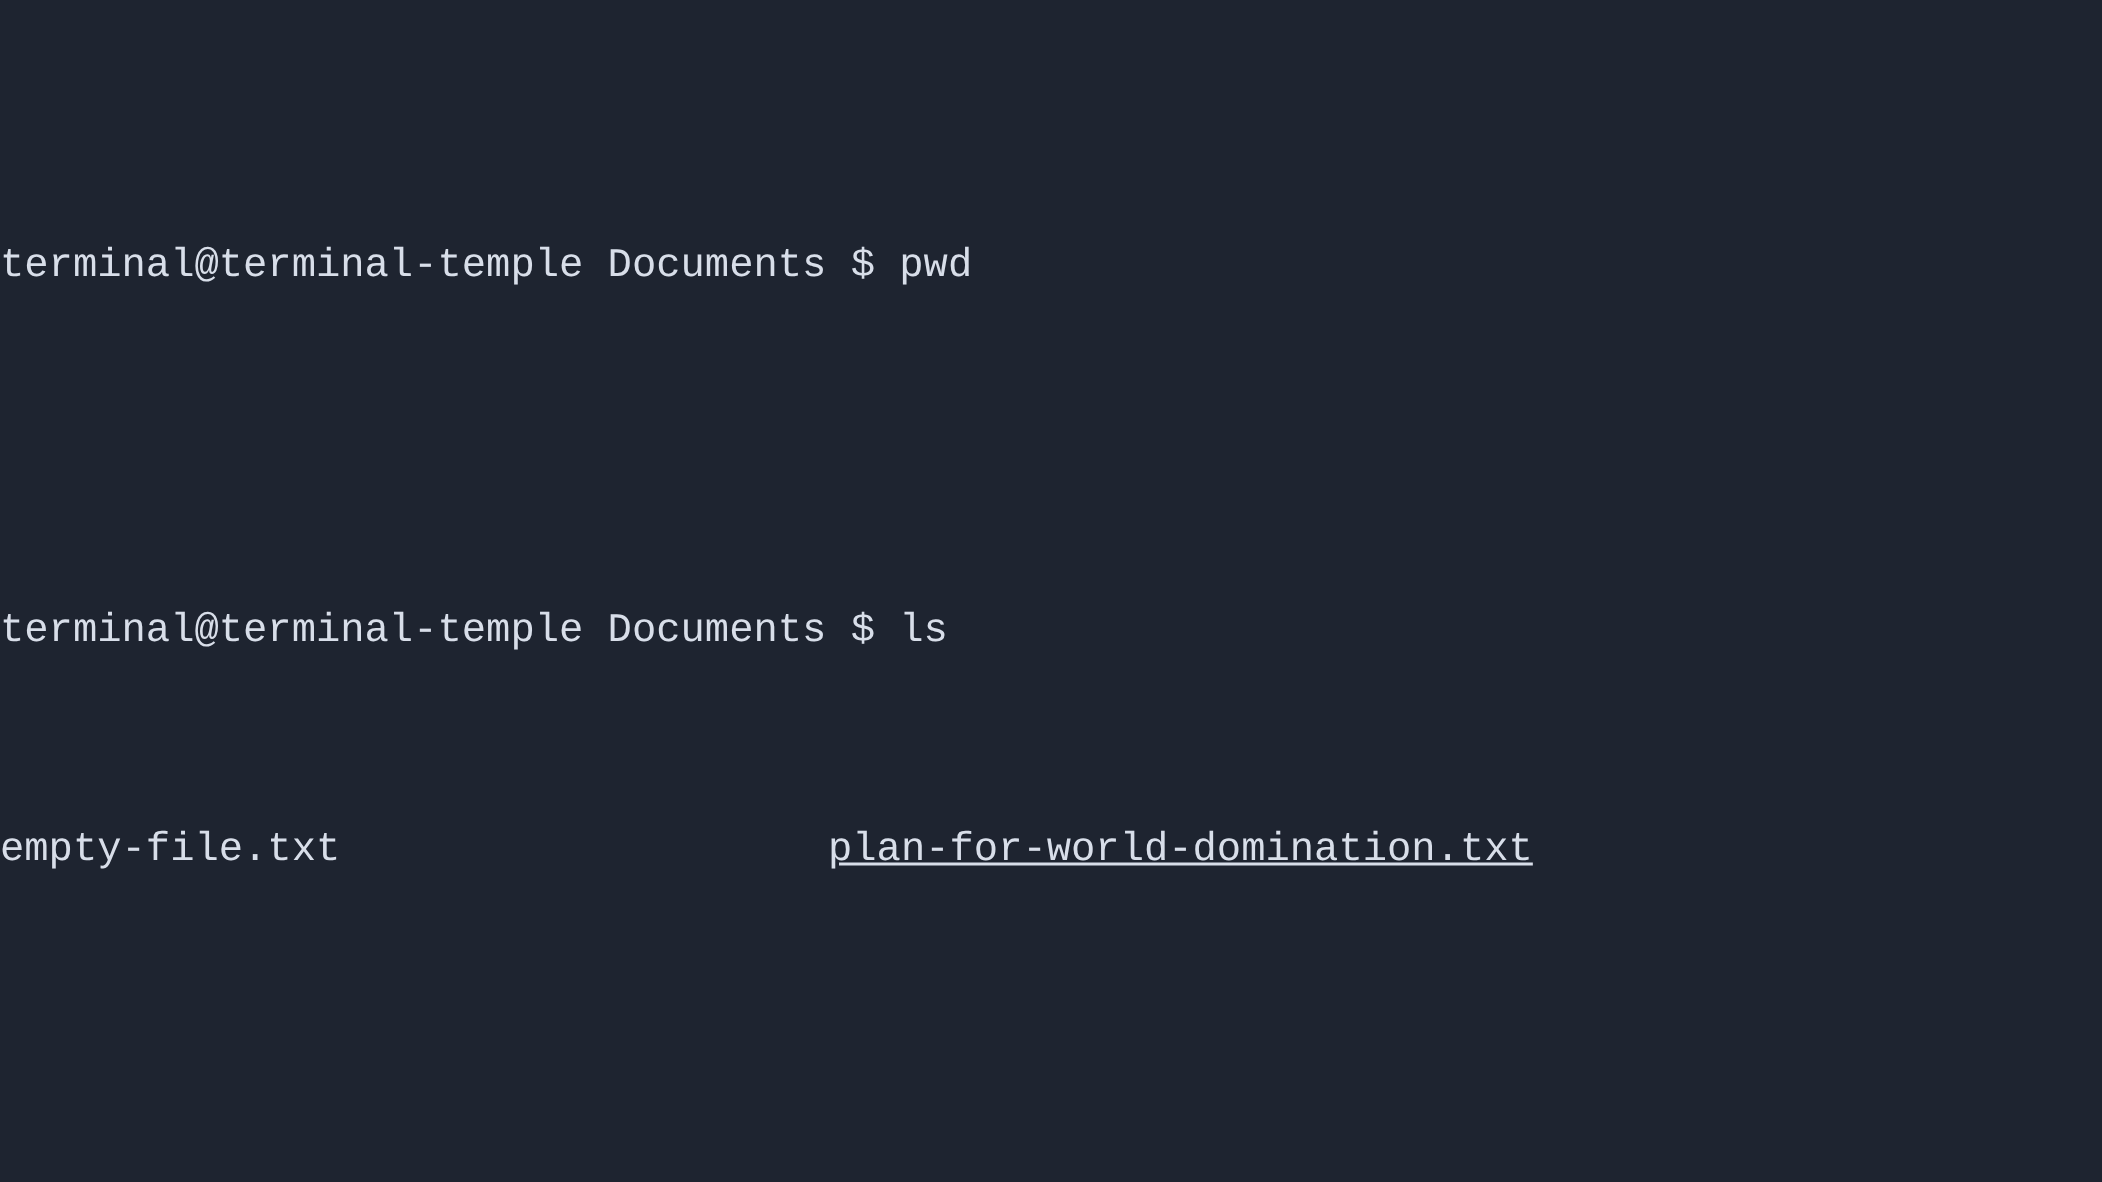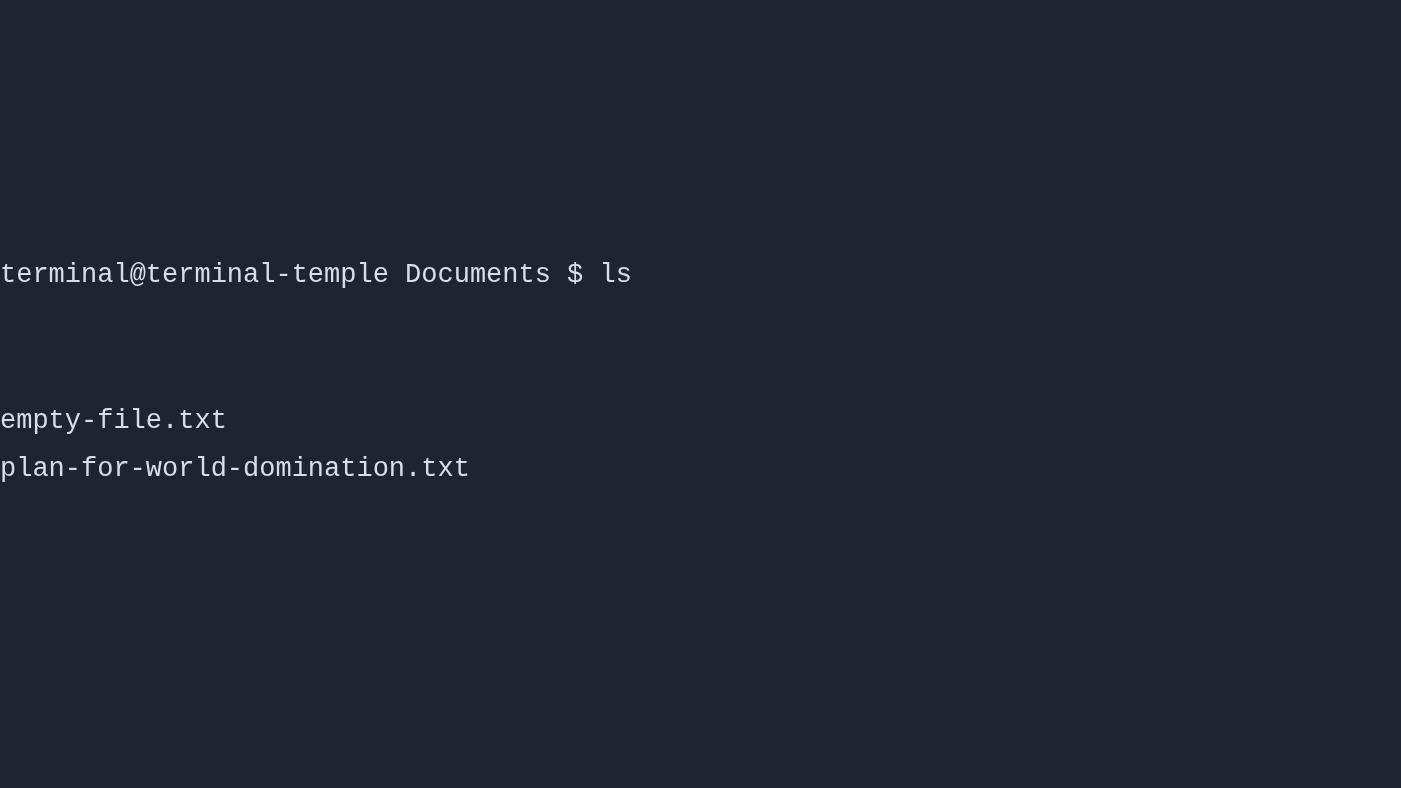--- a/index.html
+++ b/index.html
@@ -19,35 +19,36 @@
       overflow: hidden;
     }
     .terminal {
       white-space: pre;
     }
     .line {
       display: block;
     }
     .cols {
       display: flex;
-      flex-direction: column;
     }
     .col1 {
       width: 552px;
       flex-shrink: 0;
     }
     .col2 {
       flex-shrink: 0;
+      text-decoration: underline;
     }
   </style>
 </head>
 <body>
 
 <div class="terminal">
   
+  <div class="line"><span>terminal</span>@<span>terminal-temple</span> <span>Documents</span> <span>$</span> <span>pwd</span></div>
 
   
   <div class="line"><span>terminal</span>@<span>terminal-temple</span> <span>Documents</span> <span>$</span> <span>ls</span></div>
   <div class="line cols"><span class="col1">empty-file.txt</span><span class="col2">plan-for-world-domination.txt</span></div>
 
   
   
 
   
   

